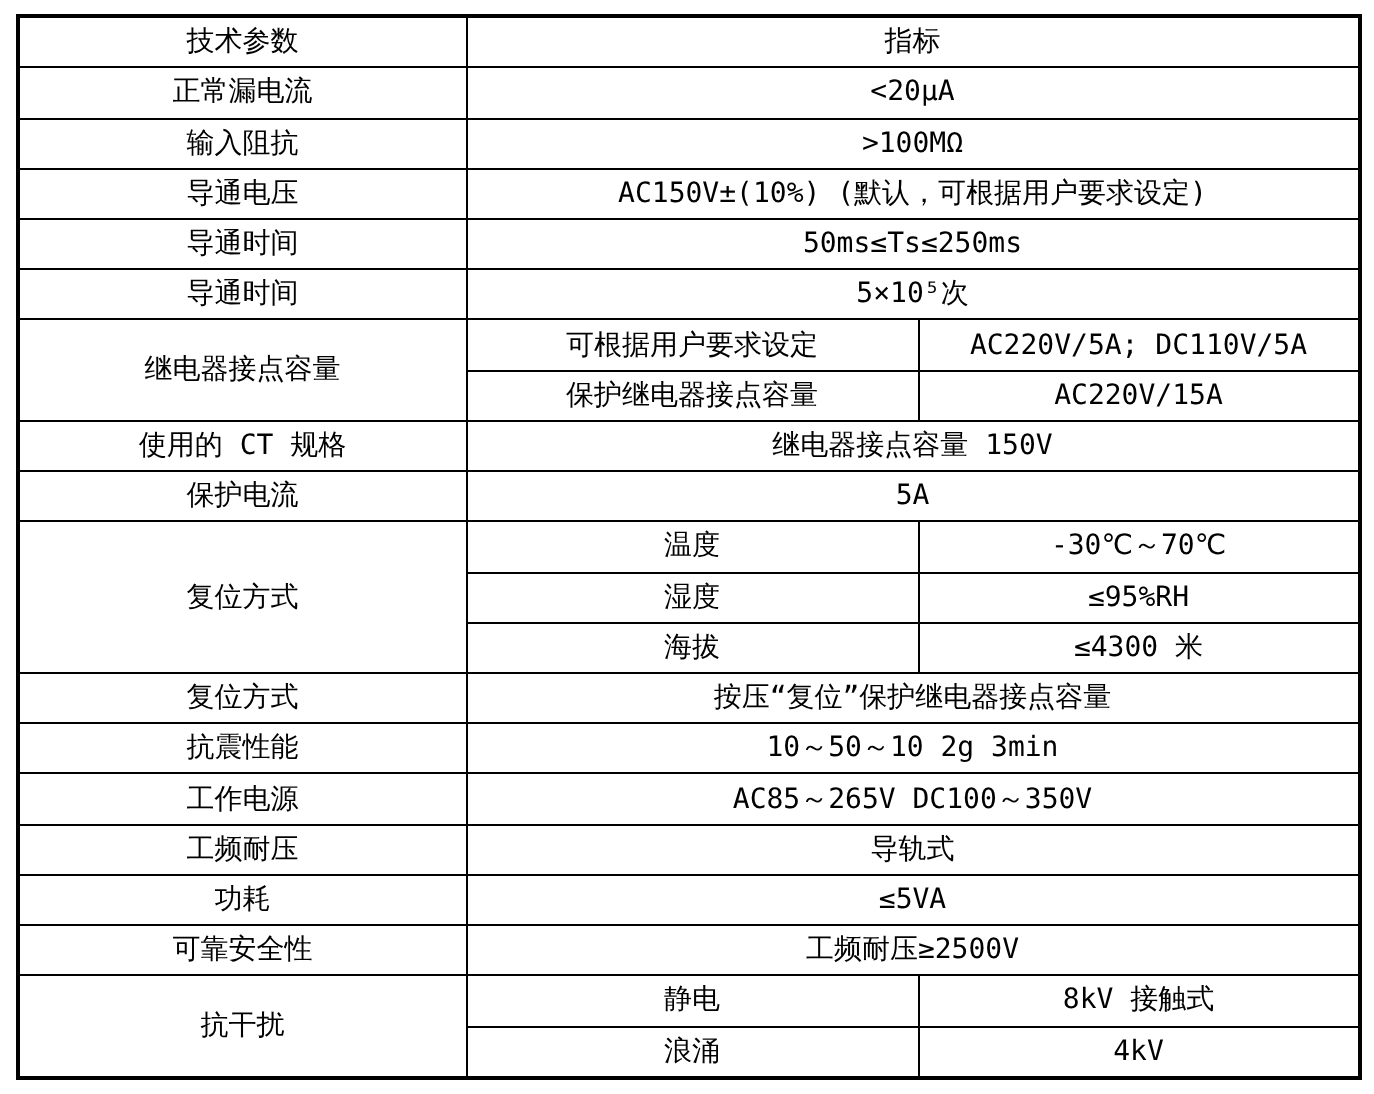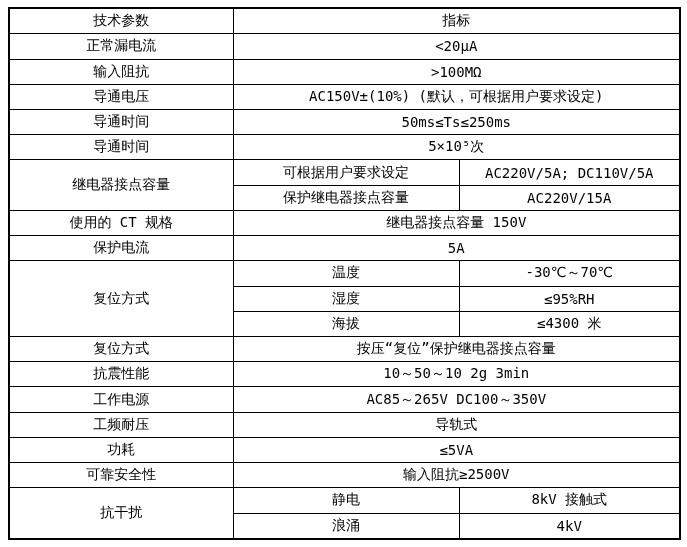--- a/index.html
+++ b/index.html
@@ -131,21 +131,21 @@
     <td colspan="2">导轨式</td>
   </tr>
 
   <tr>
     <td>功耗</td>
     <td colspan="2">≤5VA</td>
   </tr>
 
   <tr>
     <td>可靠安全性</td>
-    <td colspan="2">输入阻抗≥2500V</td>
+    <td colspan="2">工频耐压≥2500V</td>
   </tr>
 
   <tr>
     <td rowspan="2">抗干扰</td>
     <td>静电</td>
     <td>8kV 接触式</td>
   </tr>
   <tr>
     <td>浪涌</td>
     <td>4kV</td>

